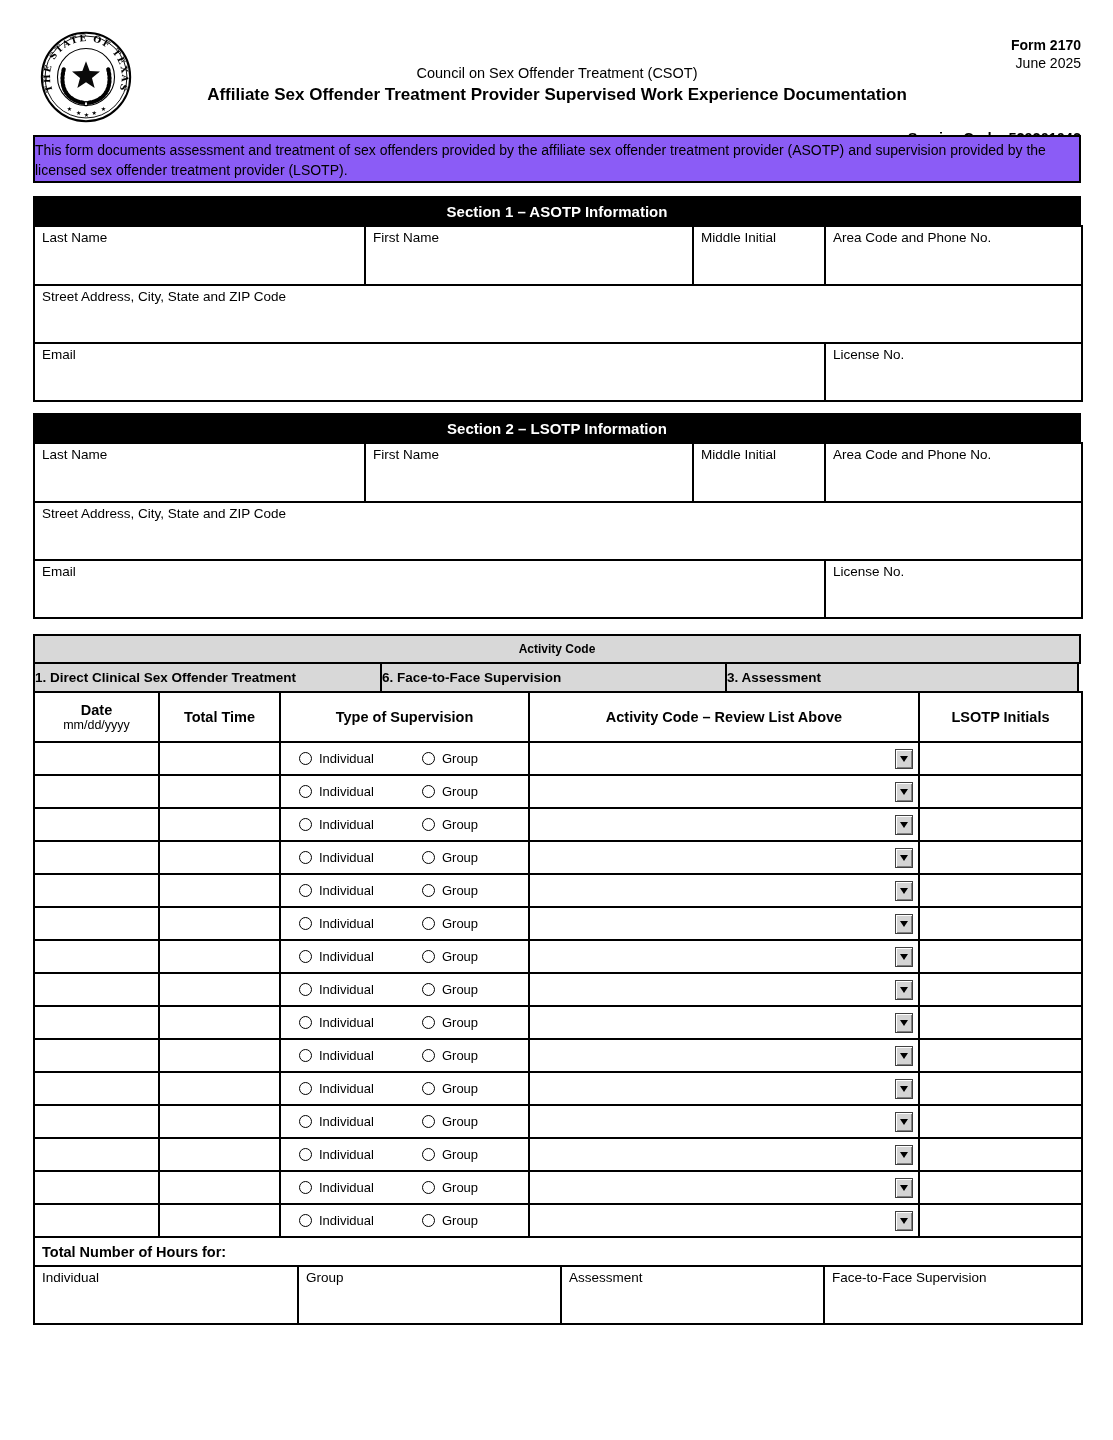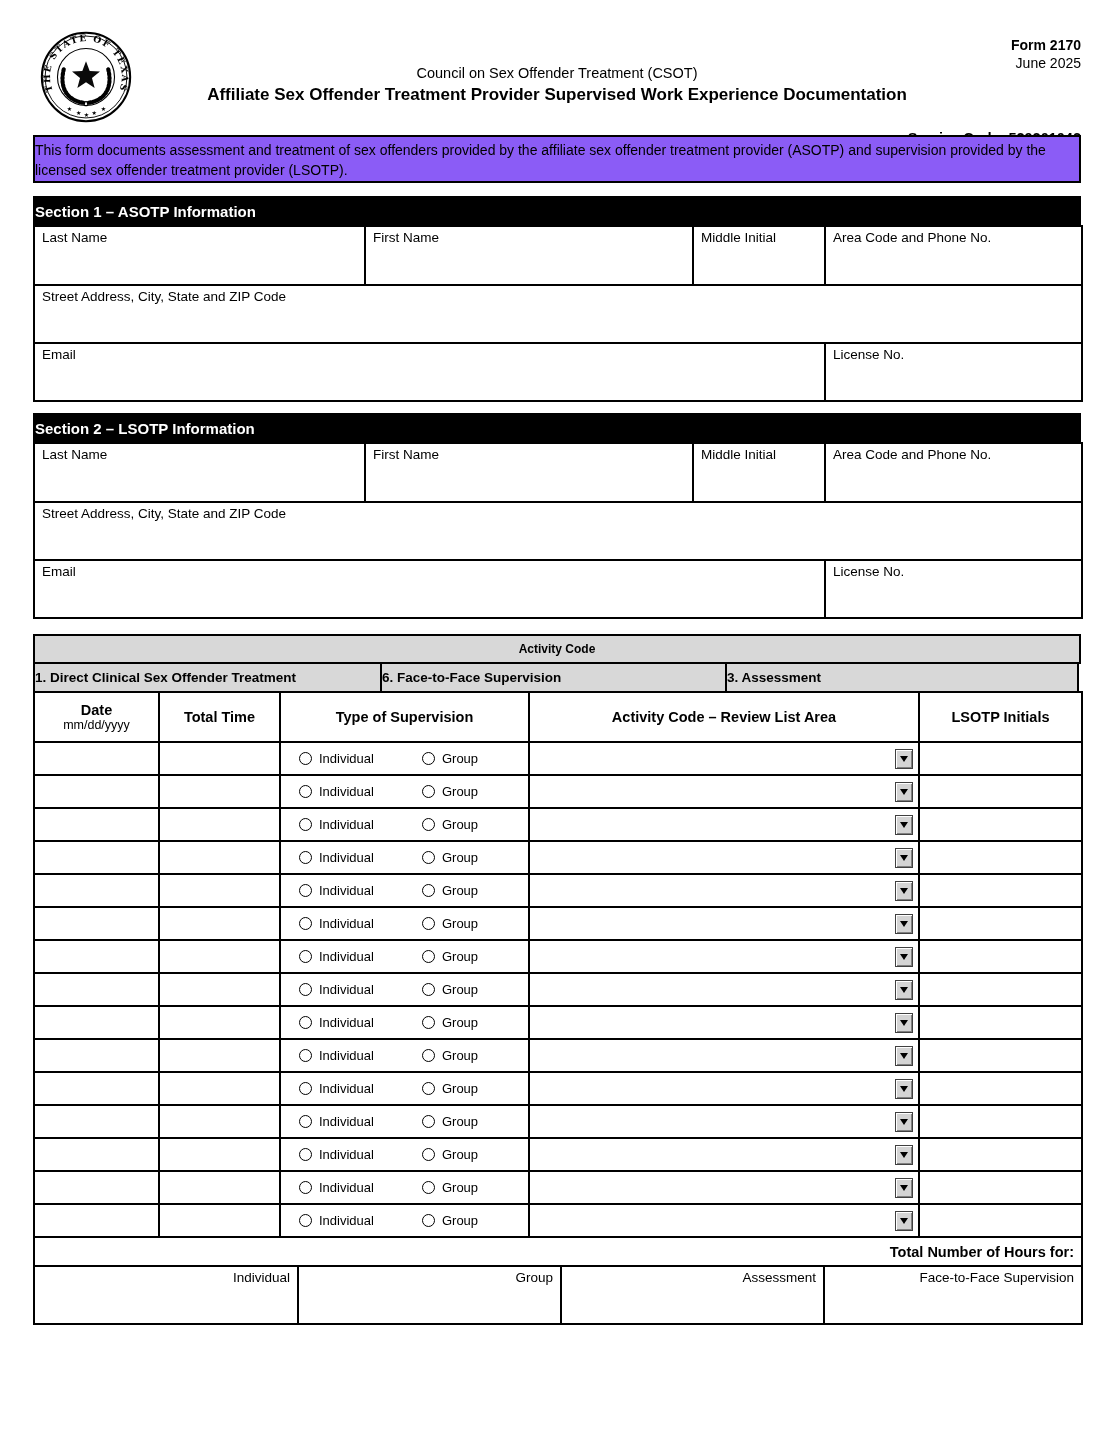--- a/index.html
+++ b/index.html
@@ -16,21 +16,21 @@
   .titles { position:absolute; left:0; right:0; top:63px; text-align:center; }
   .org-line { font-size:14.5px; line-height:20px; }
   .form-title { font-size:17px; font-weight:bold; line-height:23px; }
   .service-code { position:absolute; right:0; top:130px; font-size:14.5px; font-weight:bold; }
   .desc-box { position:absolute; left:0; right:0; top:135px; height:48px;
               background:#8b5cf6; border:2px solid #000; padding:3px 0;
               font-size:14px; line-height:20px; }
 
   
   .section-bar { background:#000; color:#fff; font-weight:bold; font-size:15px;
-                 text-align:left; border:2px solid #000; }
+                 text-align:center; border:2px solid #000; }
   .bar-tall { height:31px; line-height:27px; }
   .bar-short { height:28px; line-height:24px; }
 
   
   table { border-collapse:collapse; width:1048px; table-layout:fixed; }
   td { border:2px solid #000; vertical-align:top; font-size:13.5px; padding:3px 7px; }
   .info-table { margin-top:-2px; }
   .info-table tr.r1 td { height:59px; }
   .info-table tr.r2 td, .info-table tr.r3 td { height:58px; }
 
@@ -54,21 +54,21 @@
   .radio-label { font-size:13px; }
   .radio-group2 { margin-left:48px; }
   .dd-cell { position:relative; }
   .dropdown { position:absolute; right:5px; top:50%; transform:translateY(-50%);
               width:18px; height:20px; background:#d4d4d4; border:1px solid #404040;
               box-shadow: inset 1px 1px 0 #fff, inset -1px -1px 0 #808080;
               display:flex; align-items:center; justify-content:center; }
   .dd-arrow { width:0; height:0; border-left:4px solid transparent; border-right:4px solid transparent;
               border-top:6px solid #000; }
 
-  .totals-table { margin-top:-2px;text-align:right; }
+  .totals-table { margin-top:-2px; }
   .totals-table td.hdr { height:29px; font-weight:bold; font-size:14.5px; padding:3px 7px; vertical-align:middle; }
   .totals-table td.cell { height:58px; }
 </style>
 </head>
 <body>
 
 <div class="page">
 <div class="form-wrap">
 
   <div class="header">
@@ -184,21 +184,21 @@
             <col style="width:163px">
       </colgroup>
       <thead>
         <tr>
           <th>
             <div>Date</div>
             <div class="date-sub">mm/dd/yyyy</div>
           </th>
           <th>Total Time</th>
           <th>Type of Supervision</th>
-          <th>Activity Code – Review List Area</th>
+          <th>Activity Code – Review List Above</th>
           <th>LSOTP Initials</th>
         </tr>
       </thead>
       <tbody id="supervision-rows">
       <tr>
         <td class="data"></td>
         <td class="data"></td>
         <td class="data radio-cell">
           <span><span class="radio"></span><span class="radio-label">Individual</span></span><span class="radio-group2"><span class="radio"></span><span class="radio-label">Group</span></span>
         </td>

